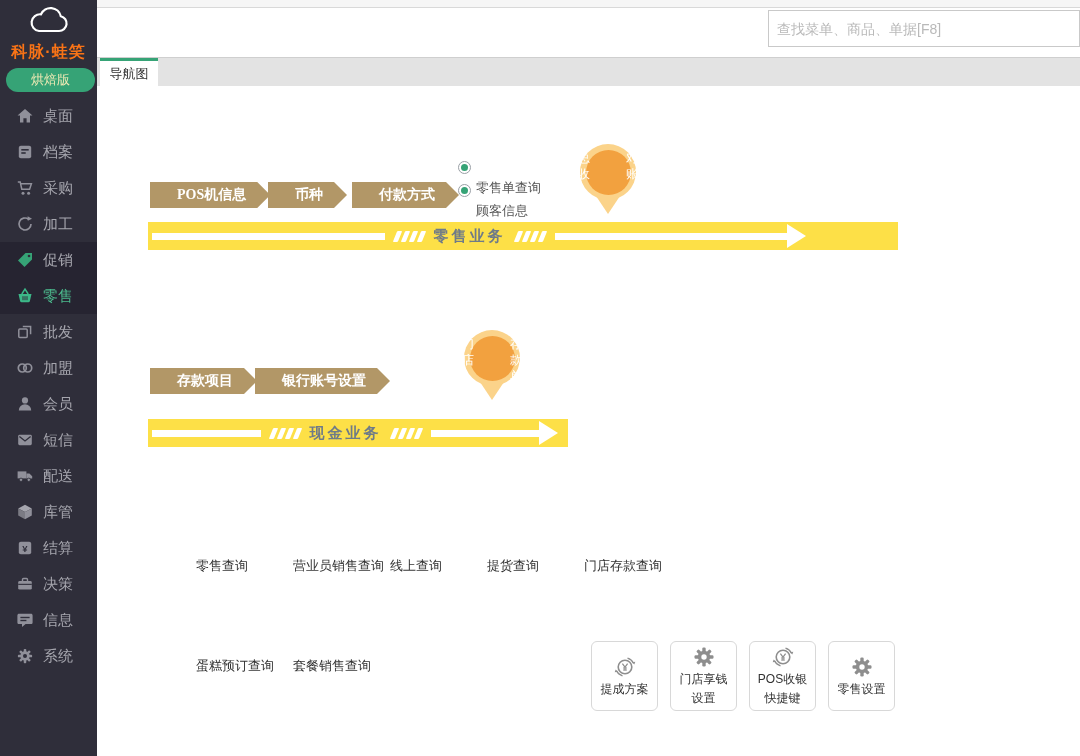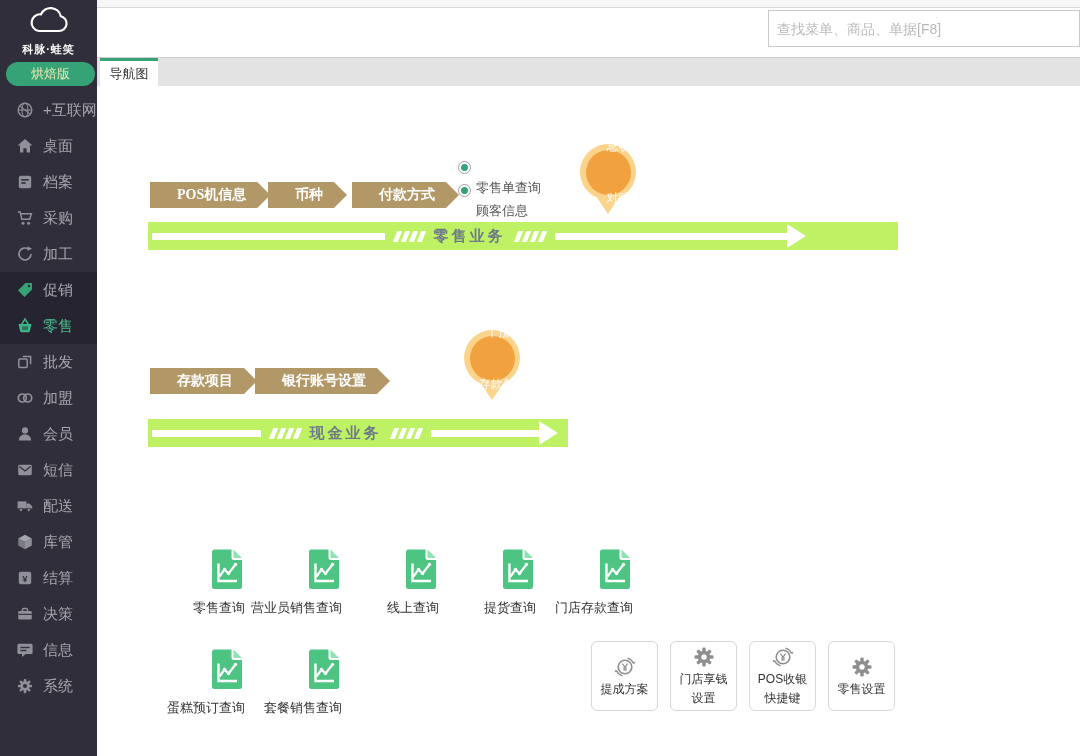--- a/index.html
+++ b/index.html
@@ -3,21 +3,21 @@
 <meta charset="utf-8">
 <style>
   * { box-sizing: border-box; margin: 0; padding: 0; }
   html,body { width:1080px; height:756px; overflow:hidden;
     font-family:"Liberation Sans","DejaVu Sans",sans-serif; background:#fff; }
 
   
   .sidebar { position:absolute; left:0; top:0; width:97px; height:756px;
     background:#2f2e3a; }
   .logo-block { padding-top:6px; text-align:center; }
-  .brand-name { color:#ffffff; font-size:11px; font-weight:bold; letter-spacing:1px; margin-top:2px; }
+  .brand-name { color:#f97316; font-size:16px; font-weight:bold; letter-spacing:1px; margin-top:2px; }
   .edition-badge { margin:5px 2px 6px 6px; height:24px; line-height:24px;
     background:#36a376; border-radius:12px; color:#efe9b4; font-size:13px;
     text-align:center; }
   .side-item { height:36px; display:flex; align-items:center; padding-left:16px;
     cursor:pointer; }
   .side-item .sicon { width:18px; height:18px; margin-right:9px; flex:none; display:flex; }
   .side-item .slabel { color:#a6a6ae; font-size:15px; white-space:nowrap; }
   .active-group { background:#262431; }
   .side-item.active .slabel { color:#4cbb8e; }
 
@@ -38,52 +38,52 @@
 
   
   .sign { position:absolute; background:#b29767; color:#fff;
     font-family:"Liberation Serif","DejaVu Serif",serif; font-weight:bold; font-size:14px;
     line-height:16px; padding:5px 24px 5px 27px; white-space:nowrap; cursor:pointer;
     clip-path:polygon(0 0, calc(100% - 13px) 0, 100% 50%, calc(100% - 13px) 100%, 0 100%); }
   .sign .post { position:absolute; top:100%; left:36%; width:13px; height:18px;
     background:#b29767; clip-path:none; }
 
   
-  .band { position:absolute; height:28px; background:#bef264; display:flex;
+  .band { position:absolute; height:28px; background:#fde047; display:flex;
     align-items:center; padding:0 4px; }
   .aline { height:7px; background:#fff; flex:1; }
   .band-label { font-family:"Liberation Serif","DejaVu Serif",serif; font-weight:bold;
     font-size:15px; color:#6f7b88; letter-spacing:3px; white-space:nowrap; }
   .hash { display:flex; gap:3px; margin:0 10px; }
   .hash i { width:5px; height:11px; background:#fff; transform:skewX(-22deg); border-radius:1px; }
   .ahead { width:0; height:0; border-top:12px solid transparent;
     border-bottom:12px solid transparent; border-left:19px solid #fff; }
   .sp88 { width:88px; flex:none; } .sp6 { width:6px; flex:none; }
 
   
   .pin { position:absolute; width:56px; cursor:pointer; }
   .pin-head { width:56px; height:56px; border-radius:50%; background:#fbd38a;
     display:flex; align-items:center; justify-content:center; }
   .pin-core { width:45px; height:45px; border-radius:50%; background:#f2a13f;
-    color:#fff; font-size:12px; line-height:1.35; display:flex; flex-direction:column;
-    align-items:flex-end; justify-content:center; text-align:center;gap:36px; }
+    color:#fff; font-size:12px; line-height:1.35; display:flex; flex-direction:row;
+    align-items:flex-start; justify-content:center; text-align:center;gap:36px; }
   .pin-tail { width:0; margin:-7px auto 0; border-left:14px solid transparent;
     border-right:14px solid transparent; border-top:21px solid #fbd38a; }
 
   
   .radio-group { position:absolute; }
   .radio-row { display:flex; align-items:center; height:23px; cursor:pointer; }
   .radio-dot { width:13px; height:13px; border-radius:50%; border:1px solid #9aa0a6;
     background:#fff; margin-right:5px; display:flex; align-items:center; justify-content:center; }
   .radio-dot::after { content:""; width:7px; height:7px; border-radius:50%; background:#36a376; }
   .radio-label { font-size:13px; color:#555;margin-top:41px; }
 
   
   .report-row { position:absolute; display:flex; }
-  .report-item { width:97px; display:flex; flex-direction:column; align-items:flex-end; cursor:pointer; }
+  .report-item { width:97px; display:flex; flex-direction:row; align-items:flex-start; cursor:pointer;gap:48px; }
   .report-item svg { width:36px; height:42px; }
   .report-label { margin-top:9px; font-size:13px; color:#333; white-space:nowrap; }
 
   
   .cards { position:absolute; display:flex; gap:12px; }
   .card { width:67px; height:70px; border:1px solid #d8d8d8; border-radius:6px;
     background:#fff; display:flex; flex-direction:column; align-items:center;
     justify-content:center; gap:3px; cursor:pointer; }
   .card svg { width:24px; height:24px; flex:none; }
   .card-line { font-size:12px; color:#333; line-height:1.3; white-space:nowrap; }
@@ -127,31 +127,20 @@
     <svg width="46" height="30" viewBox="0 0 46 30">
       <path d="M13 25h20a7.5 7.5 0 0 0 1.8-14.8A10.5 10.5 0 0 0 15 8.3 8 8 0 0 0 13 25z" fill="none" stroke="#fff" stroke-width="2.2"></path>
     </svg>
     <div class="brand-name">科脉·蛙笑</div>
   </div>
   <div class="edition-badge">烘焙版</div>
 
   <div class="side-item">
     <span class="sicon">
       <svg viewBox="0 0 18 18">
-          <circle cx="9" cy="9" r="6.8" fill="none" stroke="#90909a" stroke-width="1.4"></circle>
-          <ellipse cx="9" cy="9" rx="3" ry="6.8" fill="none" stroke="#90909a" stroke-width="1.1"></ellipse>
-          <line x1="2.3" y1="9" x2="15.7" y2="9" stroke="#90909a" stroke-width="1.1"></line>
-          <line x1="4" y1="4.8" x2="14" y2="13.2" stroke="#90909a" stroke-width="1.1"></line>
-        </svg>
-    </span>
-    <span class="slabel">+互联网</span>
-  </div>
-  <div class="side-item">
-    <span class="sicon">
-      <svg viewBox="0 0 18 18">
           <path d="M9 2 16.5 8.5 H14 V15.5 H10.6 V11.2 H7.4 V15.5 H4 V8.5 H1.5 Z" fill="#90909a"></path>
         </svg>
     </span>
     <span class="slabel">桌面</span>
   </div>
   <div class="side-item">
     <span class="sicon">
       <svg viewBox="0 0 18 18">
           <rect x="2.8" y="2.8" width="12.4" height="12.4" rx="2" fill="#90909a"></rect>
           <rect x="5.3" y="6" width="7.4" height="1.6" fill="#2f2e3a"></rect>

